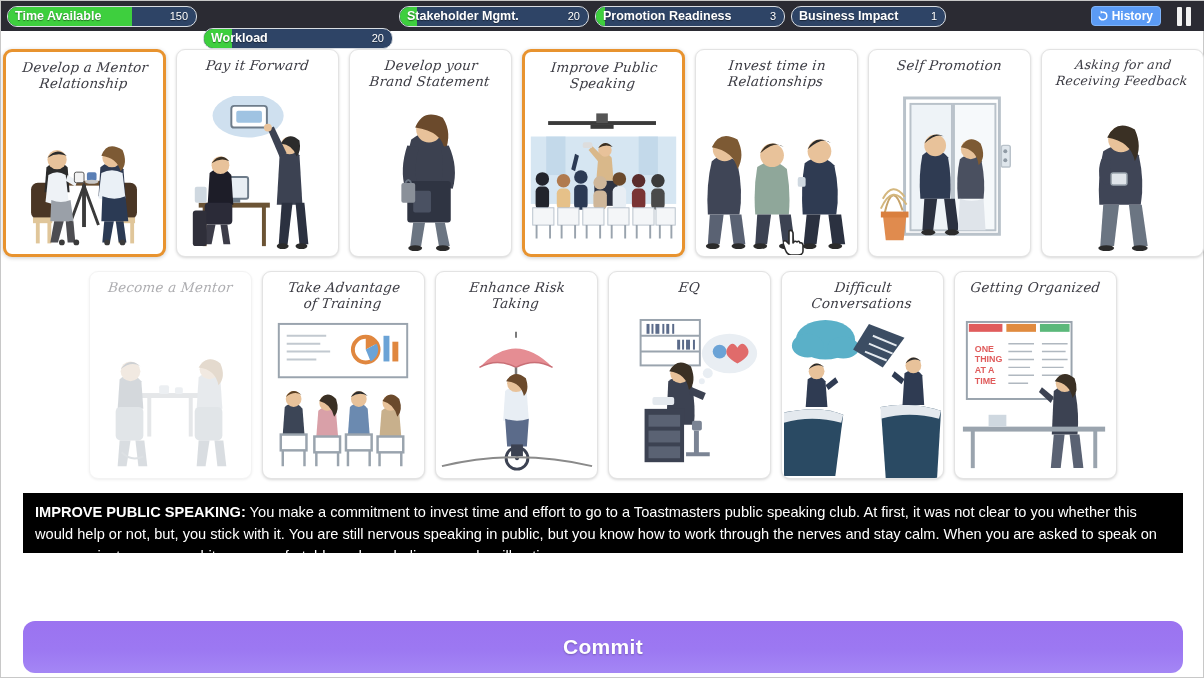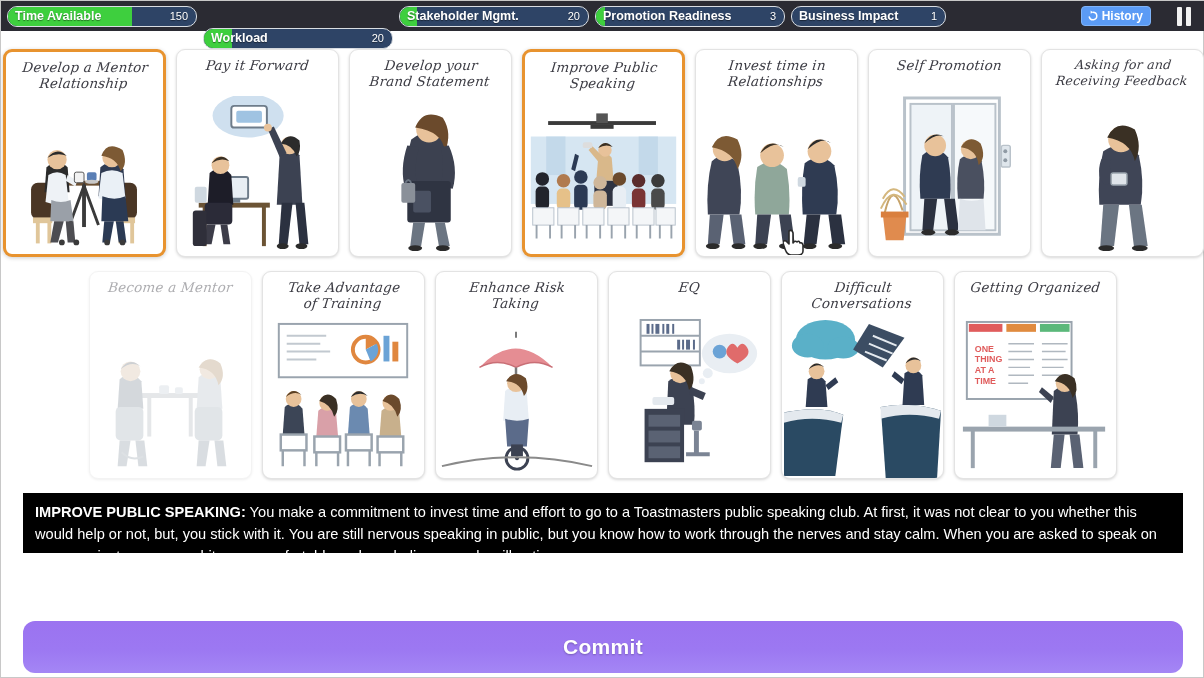--- a/index.html
+++ b/index.html
@@ -70,21 +70,21 @@
     display: flex; align-items: center; gap: 3px;
     background: #5b9bf5;
     border: 1px solid #7fb3f8;
     border-radius: 4px;
     height: 20px;
     padding: 0 7px 0 5px;
     color: #ffffff;
     font-size: 12px;
     font-weight: bold;
     cursor: pointer;
-    margin-right: 20px;
+    margin-right: 10px;
   }
   .history-btn svg { display: block; }
   .pause-btn {
     display: flex; align-items: center; gap: 4px;
     cursor: pointer;
     margin-right: 8px;
   }
   .pause-btn i {
     display: block;
     width: 5px; height: 19px;

